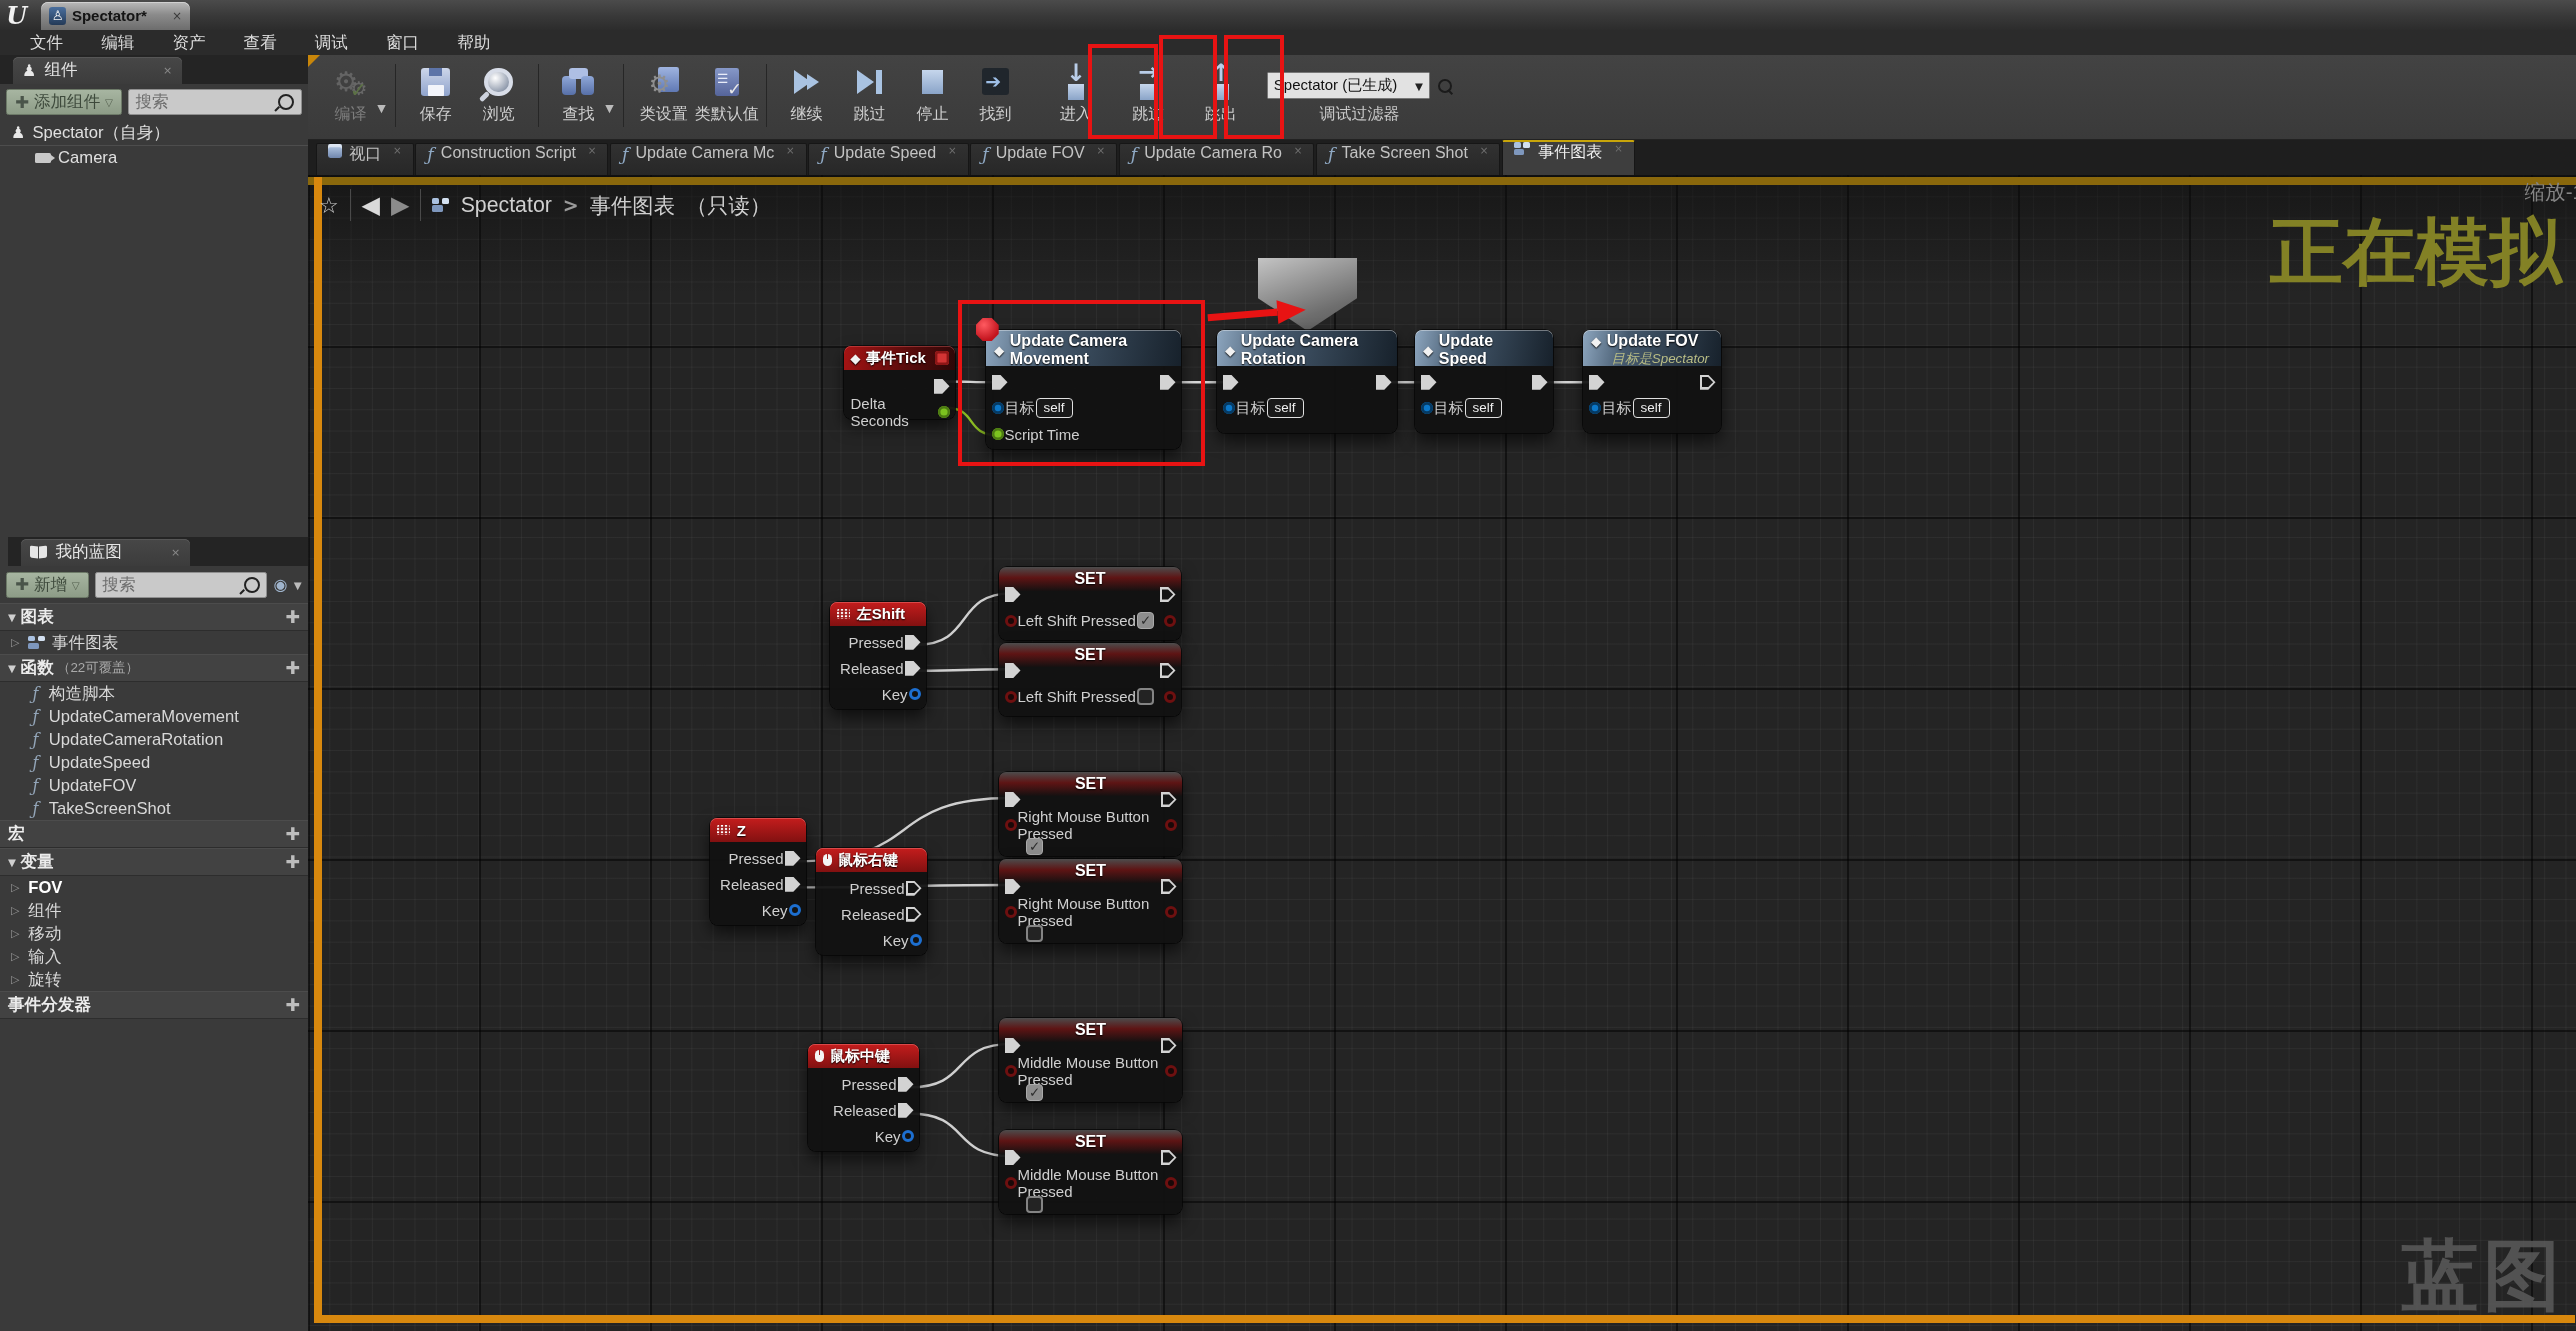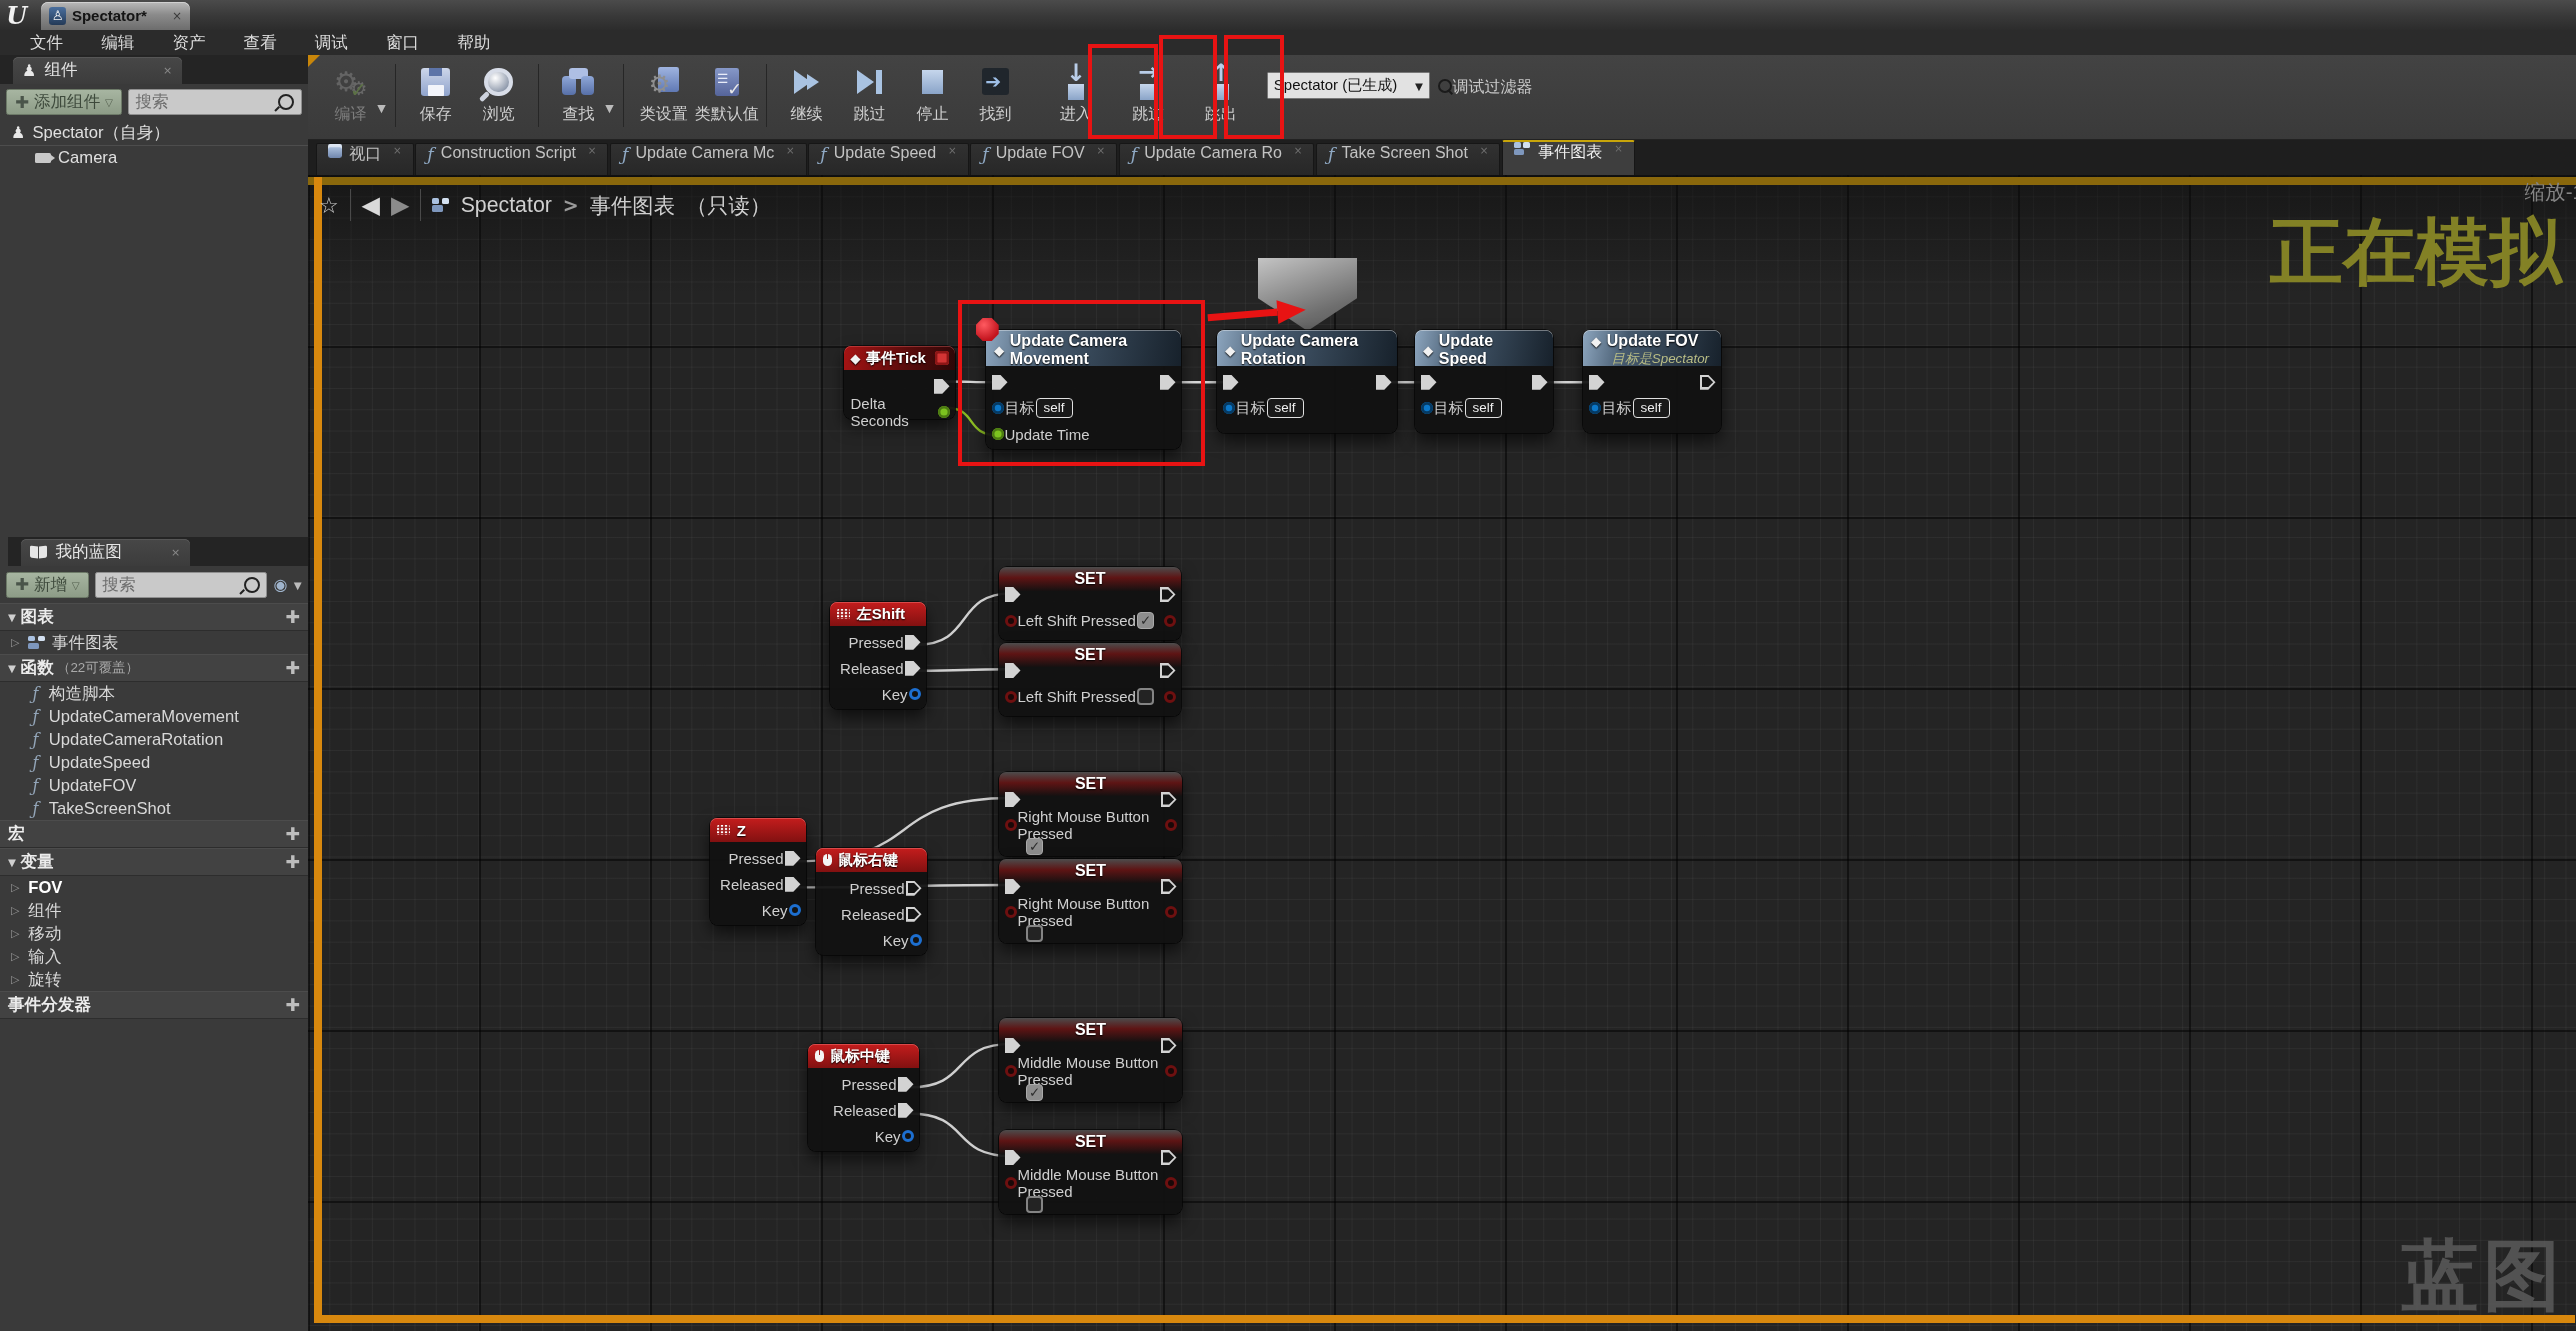--- a/index.html
+++ b/index.html
@@ -109,21 +109,21 @@
   .tri-r{width:0;height:0;border-left:17.4px solid #a9c3e2;border-top:12px solid transparent;border-bottom:12px solid transparent;}
   .tri-r.sm{border-left-width:12.6px;border-top-width:8.7px;border-bottom-width:8.7px;}
   .bar-v{width:6.3px;height:24px;background:#a9c3e2;margin-left:2.4px;}
   .sq{width:20.6px;height:24px;background:linear-gradient(#c6d6ec,#8aa4c8);}
   .step-ic{position:relative;width:27px;height:36px;}
   .step-ic .arrow{position:absolute;left:0;right:0;text-align:center;font-size:24px;font-weight:bold;color:#b9cde8;top:-4.7px;}
   .step-ic .box{position:absolute;left:5.5px;bottom:0;width:16px;height:16px;background:linear-gradient(#c6d6ec,#8aa4c8);}
   .step-ic.over .arrow{top:-6.3px;}
   .found-ic{position:relative;width:27px;height:27px;background:#20262c;border-radius:3.2px;}
   .found-ic::after{content:'➔';position:absolute;left:3.2px;top:1.6px;font-size:19px;color:#9fc0e8;}
-  #debug-filter{display:flex;flex-direction:row;margin-left:14.2px;margin-top:11px;flex:none;}
+  #debug-filter{display:flex;flex-direction:column;margin-left:14.2px;margin-top:11px;flex:none;}
   #df-row{display:flex;align-items:center;gap:8px;}
   #df-select{width:149px;height:25px;background:#e2e2e2;border:0.8px solid #777;border-radius:1.6px;
     display:flex;align-items:center;padding:0 6.3px;color:#111;font-size:15px;}
   #df-select .car{margin-left:auto;font-size:10.3px;color:#222;}
   .mag-dark{width:10.3px;height:10.3px;border:2.4px solid #1b1b1b;border-radius:50%;position:relative;}
   .mag-dark::after{content:'';position:absolute;width:2.4px;height:5.5px;background:#1b1b1b;left:8.7px;top:8.7px;transform:rotate(-45deg);}
   #df-label{font-size:16px;color:#c9c9c9;text-align:center;margin-top:4.7px;}
 
   
   #doc-tabs{position:absolute;left:308px;top:140px;width:2268px;height:36px;background:#1e1e1e;
@@ -608,21 +608,21 @@
             <span class="sp"></span>
             <span class="exec"></span>
           </div>
           <div class="prow">
             <span class="dpin blue"></span>
             <span class="plabel">目标</span>
             <span class="selfbox">self</span>
           </div>
           <div class="prow">
             <span class="dpin green"></span>
-            <span class="plabel">Update Time</span>
+            <span class="plabel">Script Time</span>
           </div>
         </div>
         <span class="bp-oct"></span>
       </div>
       <div class="node fn" style="left: 909px; top: 155px; width: 180px; height: 103px;">
         <div class="hdr">
           <div class="t"><span class="dia g">◆</span>Update Camera Rotation</div>
         </div>
         <div class="rowwrap">
           <div class="prow">

